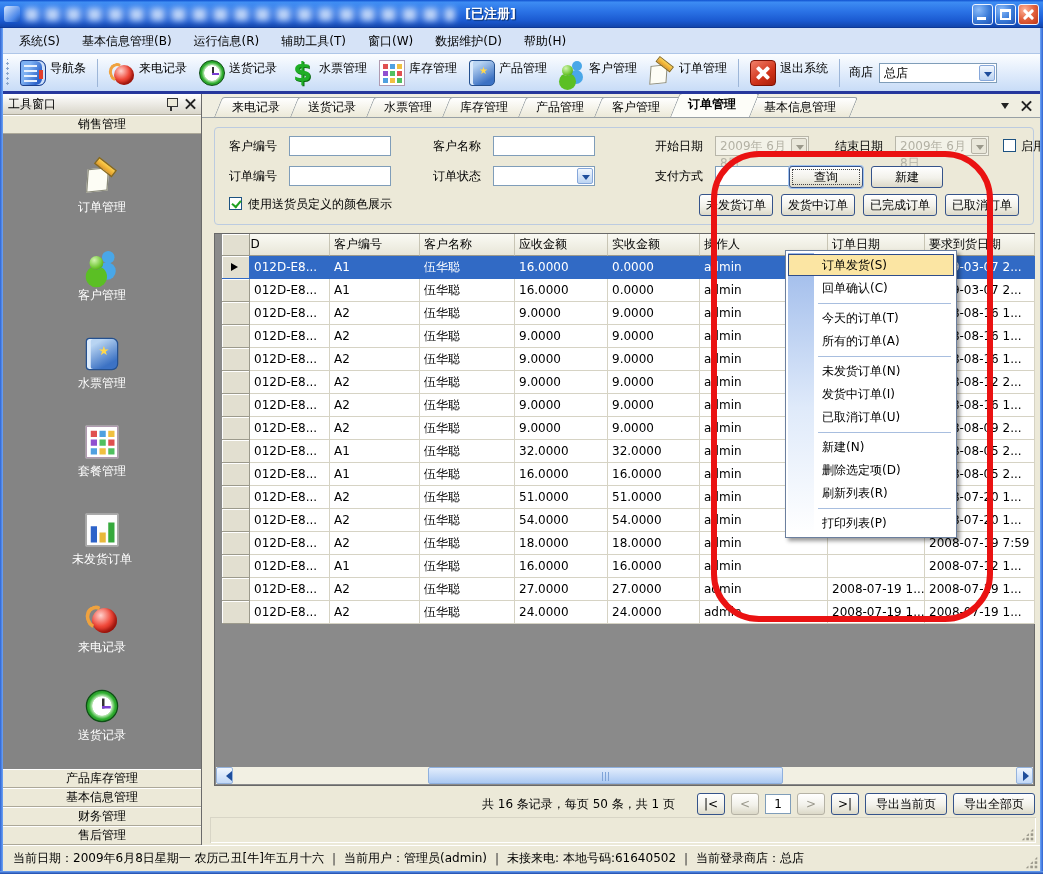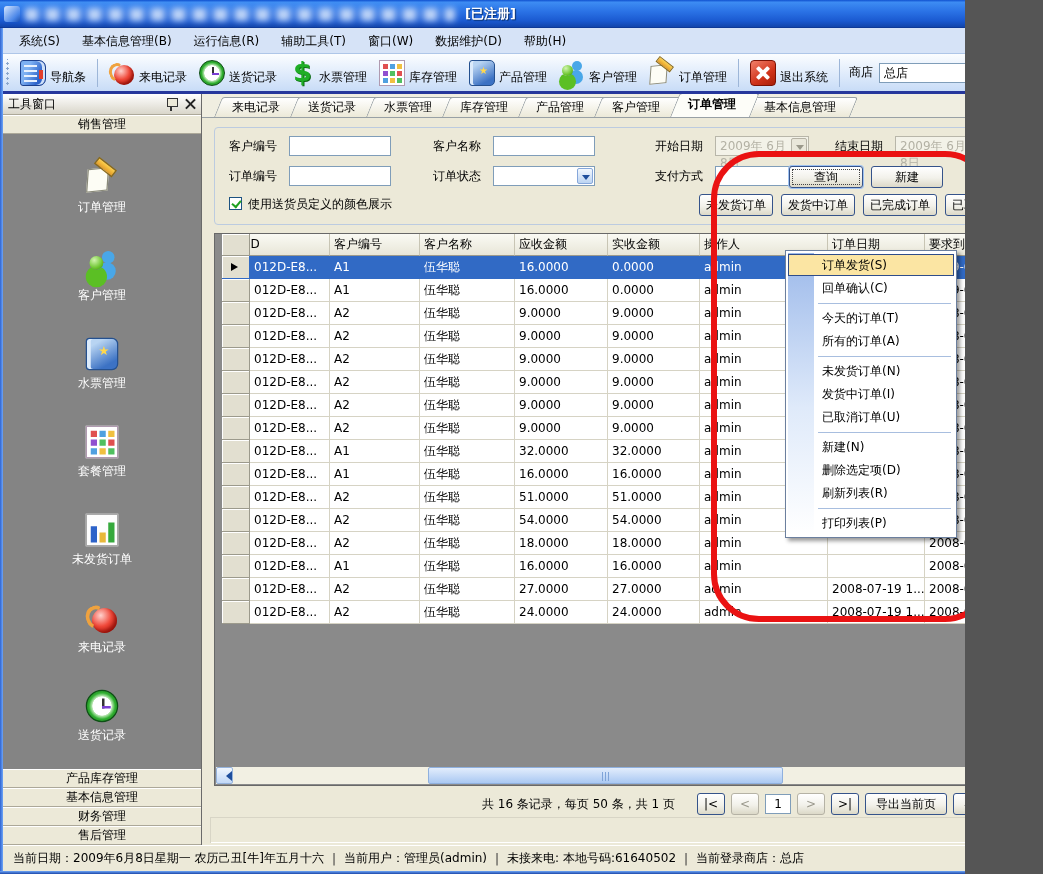--- a/index.html
+++ b/index.html
@@ -1,17 +1,17 @@
 <!DOCTYPE html>
 <html><head>
 <meta charset="utf-8">
 <style>
   *{box-sizing:border-box;margin:0;padding:0}
   body{margin:0;background:#555;font-family:"DejaVu Sans","Liberation Sans",sans-serif;font-size:12px;color:#000}
-  #window{position:relative;width:965px;height:874px;background:#fde047;overflow:hidden}
+  #window{position:relative;width:1043px;height:874px;background:#fde047;overflow:hidden}
 
   
   #titlebar{position:absolute;left:0;top:0;width:1043px;height:28px;
     background:linear-gradient(180deg,#0f50cf 0%,#3d8cf3 8%,#2b73e6 40%,#1a59d0 75%,#1245ac 96%,#0a2f86 100%);
     display:flex;align-items:center;padding:0 4px;z-index:5}
   .title-appicon{width:16px;height:16px;border-radius:3px;background:linear-gradient(135deg,#d8e8ff,#4a86e8 70%,#1c4fae);margin-right:5px;flex:none}
   .title-blur{width:430px;height:13px;border-radius:2px;margin-right:10px;
     background:repeating-linear-gradient(90deg,#cfe0fa 0 13px,rgba(255,255,255,.12) 13px 21px);filter:blur(3px);opacity:.9}
   .title-suffix{color:#fff;font-weight:bold;font-size:13px;text-shadow:1px 1px 1px #08306e}
   #titlebar .spacer{flex:1}
@@ -29,21 +29,21 @@
     display:flex;align-items:center;padding-left:8px;z-index:4}
   .menu-item{padding:10px 11px;line-height:24px;cursor:default}
 
   
   #toolbar{position:absolute;left:0;top:54px;width:1043px;height:37px;
     background:linear-gradient(180deg,#fdfeff,#dcead
 f 0%);background:linear-gradient(180deg,#fbfdff 0%,#dfebfb 55%,#c8dcf7 100%);
     display:flex;align-items:center;padding-left:4px;z-index:4}
   .tb-grip{width:6px;height:28px;margin-right:4px;background-image:radial-gradient(#8aa6cc 1.1px,transparent 1.4px);background-size:5px 5px;background-position:1px 2px}
   #tb-items{display:flex;align-items:center}
-  .tb-item{display:flex;align-items:flex-end;gap:4px;padding:3px 6px;border-radius:3px;cursor:pointer}
+  .tb-item{display:flex;align-items:flex-start;gap:4px;padding:3px 6px;border-radius:3px;cursor:pointer}
   .tb-label{white-space:nowrap}
   .tb-sep{width:1px;height:28px;background:#9db6d8;margin:0 5px}
   #tb-shop{display:flex;align-items:center;gap:6px;margin-left:4px}
   .shop-combo{position:relative;width:118px;height:20px;background:#fff;border:1px solid #7f9db9;padding:1px 36px 0 4px}
 
   
   .ic{width:26px;height:26px;position:relative;display:inline-block;flex:none}
   .ic-navigator{background:linear-gradient(115deg,#7db0f2 30%,#2c62c9 75%);border:1px solid #1b3f8c;border-radius:3px 7px 7px 3px;box-shadow:inset -3px 0 0 #cfe0f8}
   .ic-navigator::before{content:'';position:absolute;left:3px;top:4px;width:13px;height:2px;background:#e8f1fd;box-shadow:0 5px 0 #e8f1fd,0 10px 0 #e8f1fd,0 15px 0 #e8f1fd}
   .ic-navigator::after{content:'';position:absolute;right:2px;top:9px;width:4px;height:9px;background:#e23d2a}

